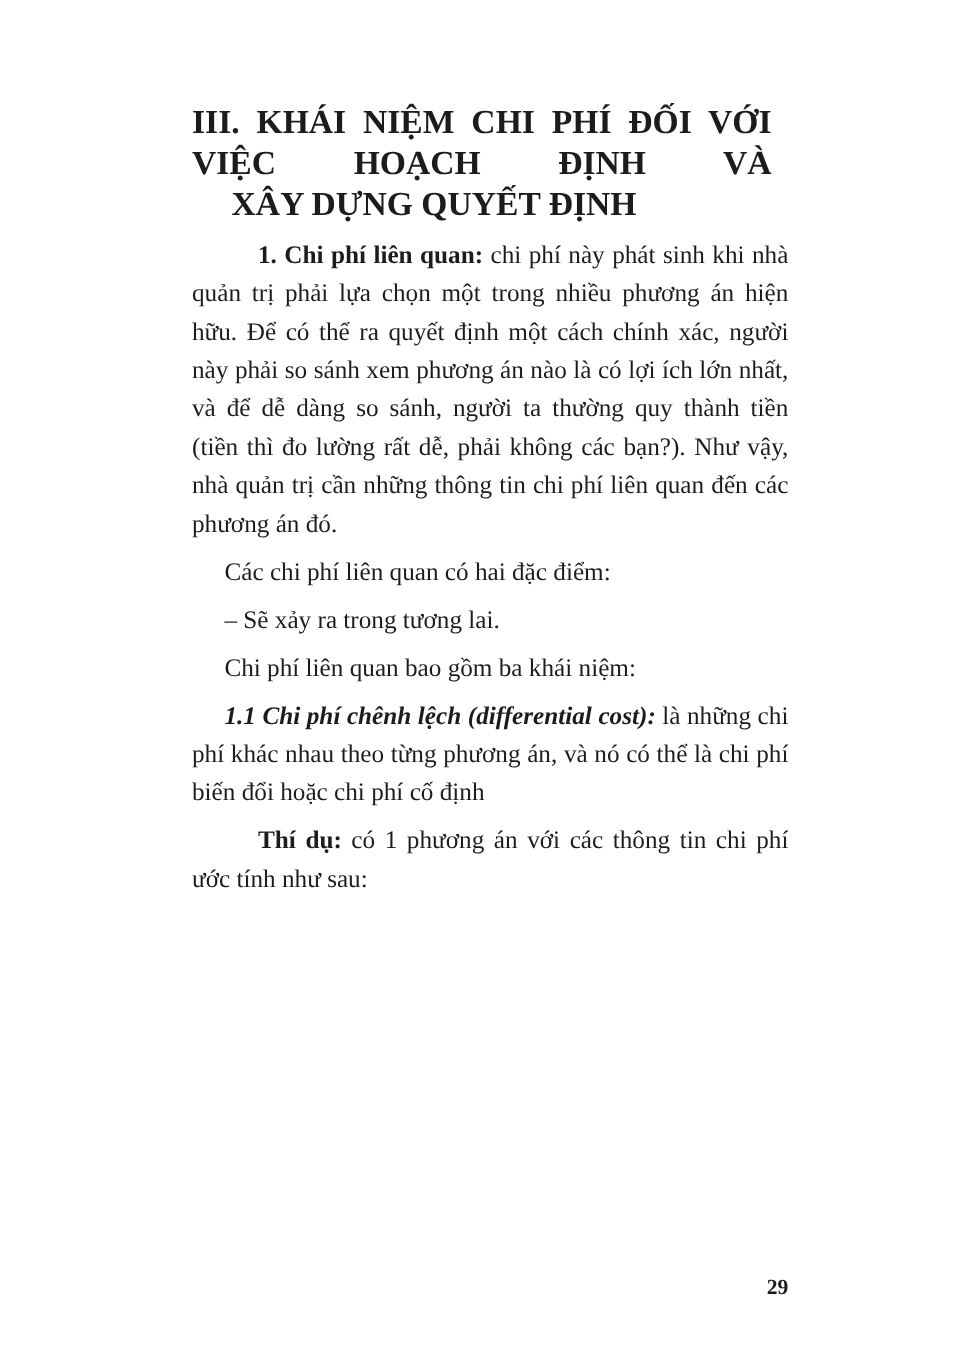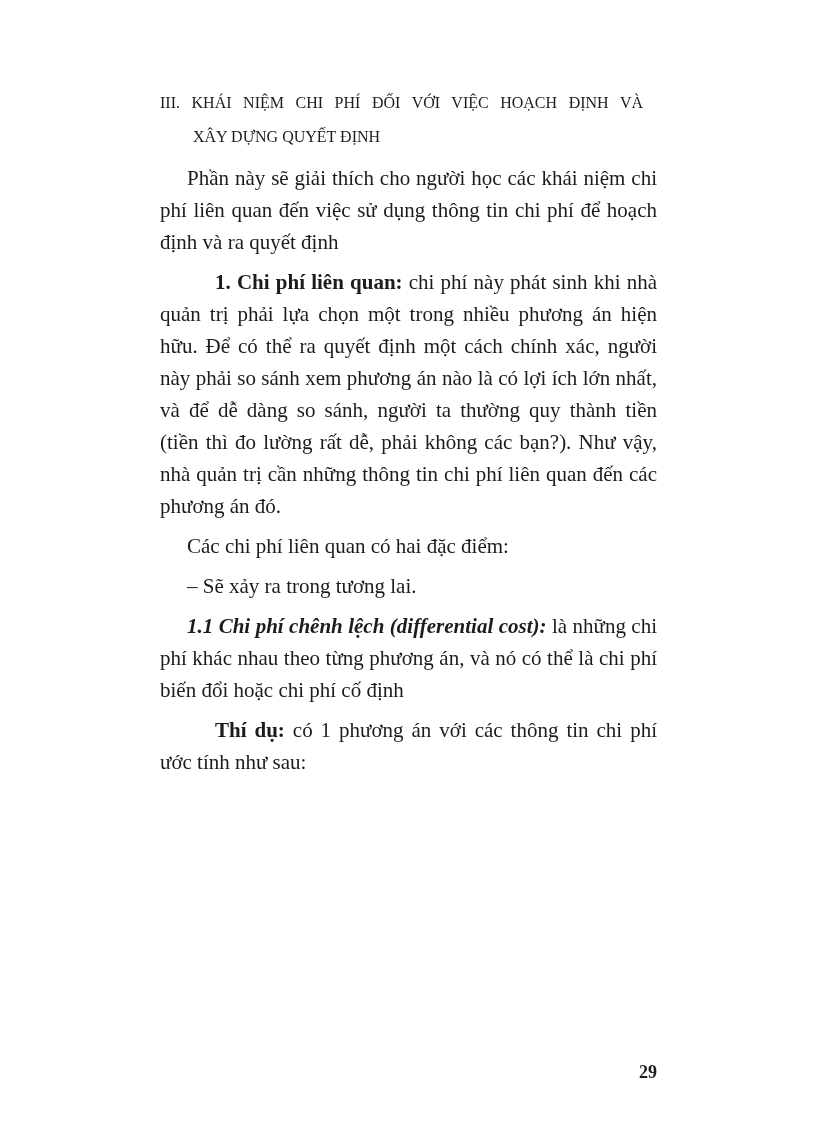--- a/index.html
+++ b/index.html
@@ -16,22 +16,22 @@
     font-family: "Liberation Serif", "DejaVu Serif", serif;
     color: #1c1c1c;
   }
   .content {
     position: absolute;
     left: 160px;
     top: 86px;
     width: 497px;
   }
   .heading {
-    font-weight: normal;
-    font-size: 16px;
+    font-weight: bold;
+    font-size: 28px;
     line-height: 34px;
     margin: 0 14px 8px 0;
   }
   .heading-line1 {
     text-align: justify;
     text-align-last: justify;
   }
   .heading-line2 {
     margin-left: 33px;
   }
@@ -58,29 +58,29 @@
 <body>
 
 <div class="page">
   <div class="content">
 
     <div class="heading">
       <div class="heading-line1">III. KHÁI NIỆM CHI PHÍ ĐỐI VỚI VIỆC HOẠCH ĐỊNH VÀ</div>
       <div class="heading-line2">XÂY DỰNG QUYẾT ĐỊNH</div>
     </div>
 
-    <p class="para">Phần này sẽ giải thích cho người học các khái niệm chi phí liên quan đến việc sử dụng thông tin chi phí để hoạch định và ra quyết định</p>
 
     <p class="para"><span class="lead-bold">1. Chi phí liên quan:</span><span> chi phí này phát sinh khi nhà quản trị phải lựa chọn một trong nhiều phương án hiện hữu. Để có thể ra quyết định một cách chính xác, người này phải so sánh xem phương án nào là có lợi ích lớn nhất, và để dễ dàng so sánh, người ta thường quy thành tiền (tiền thì đo lường rất dễ, phải không các bạn?). Như vậy, nhà quản trị cần những thông tin chi phí liên quan đến các phương án đó.</span></p>
 
     <p class="para">Các chi phí liên quan có hai đặc điểm:</p>
 
 
     <p class="para">– Sẽ xảy ra trong tương lai.</p>
 
+    <p class="para">Chi phí liên quan bao gồm ba khái niệm:</p>
 
     <p class="para"><span class="lead-bold-italic">1.1 Chi phí chênh lệch (differential cost):</span><span> là những chi phí khác nhau theo từng phương án, và nó có thể là chi phí biến đổi hoặc chi phí cố định</span></p>
 
     <p class="para"><span class="lead-bold">Thí dụ:</span><span> có 1 phương án với các thông tin chi phí ước tính như sau:</span></p>
 
   </div>
 
   <div class="page-number">29</div>
 </div>
 

